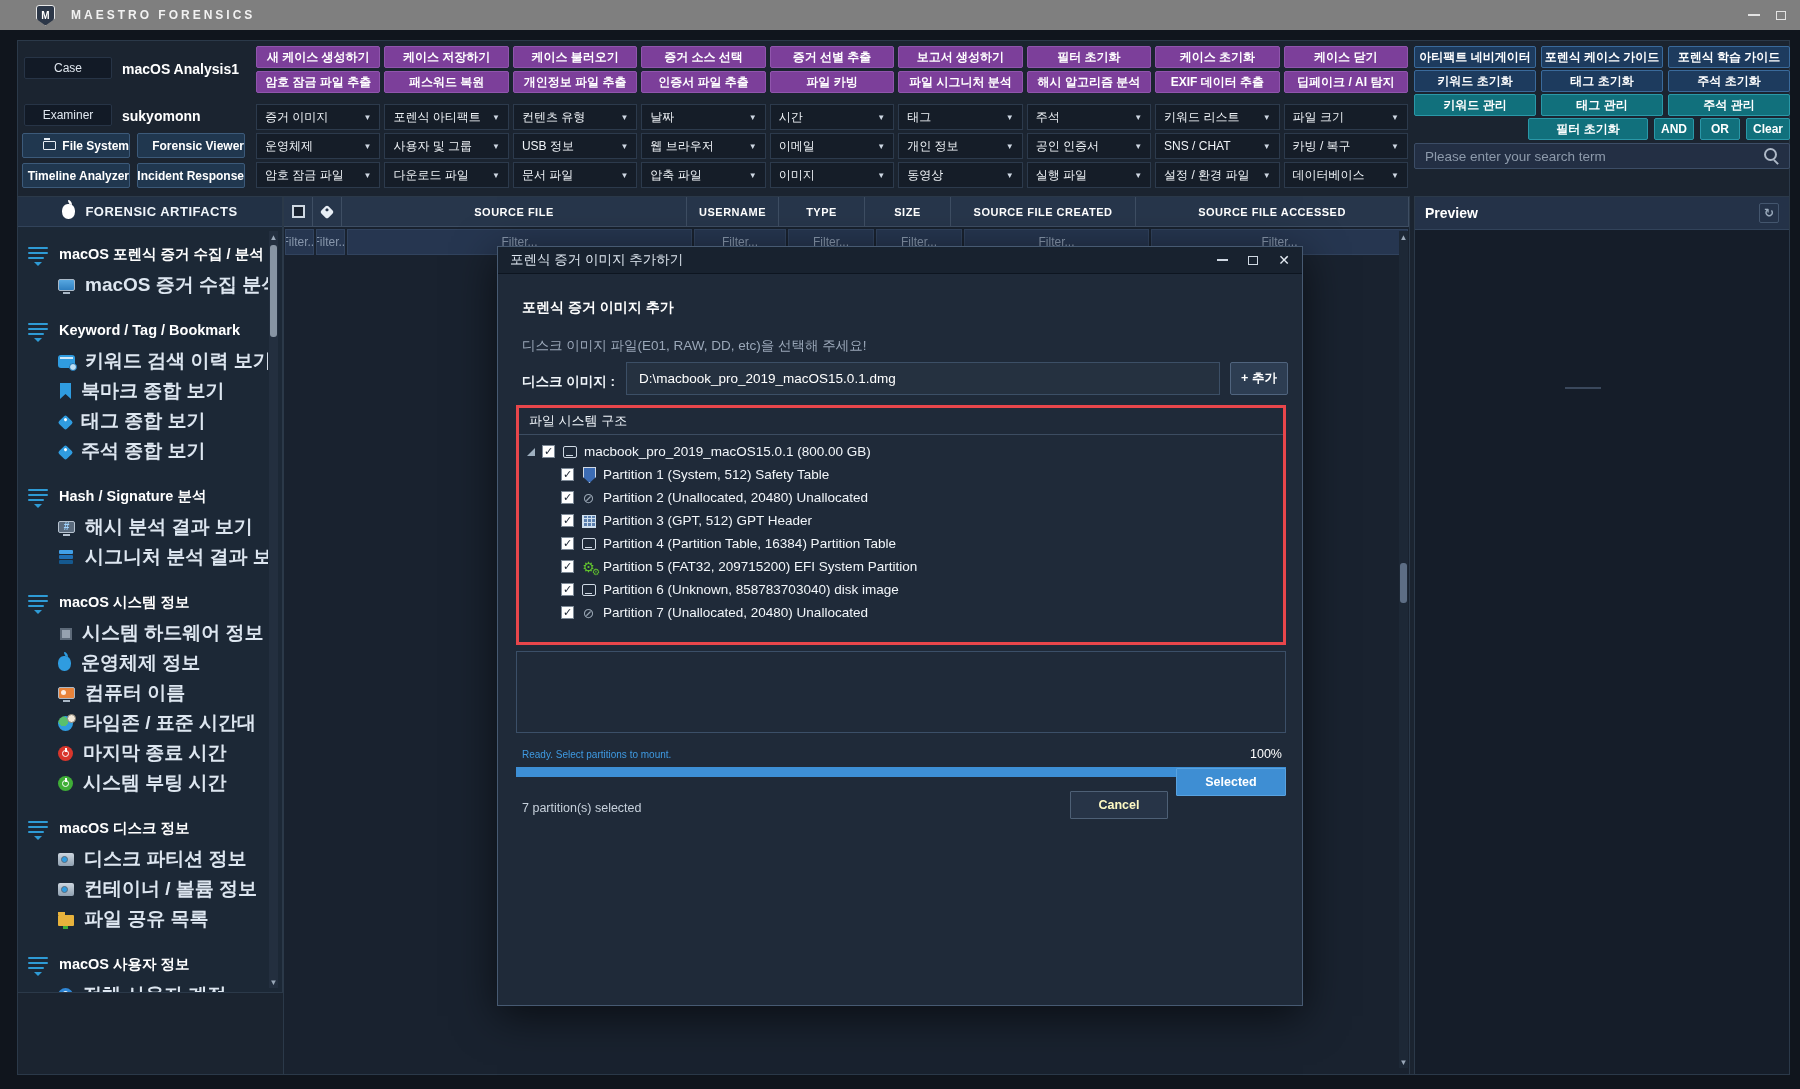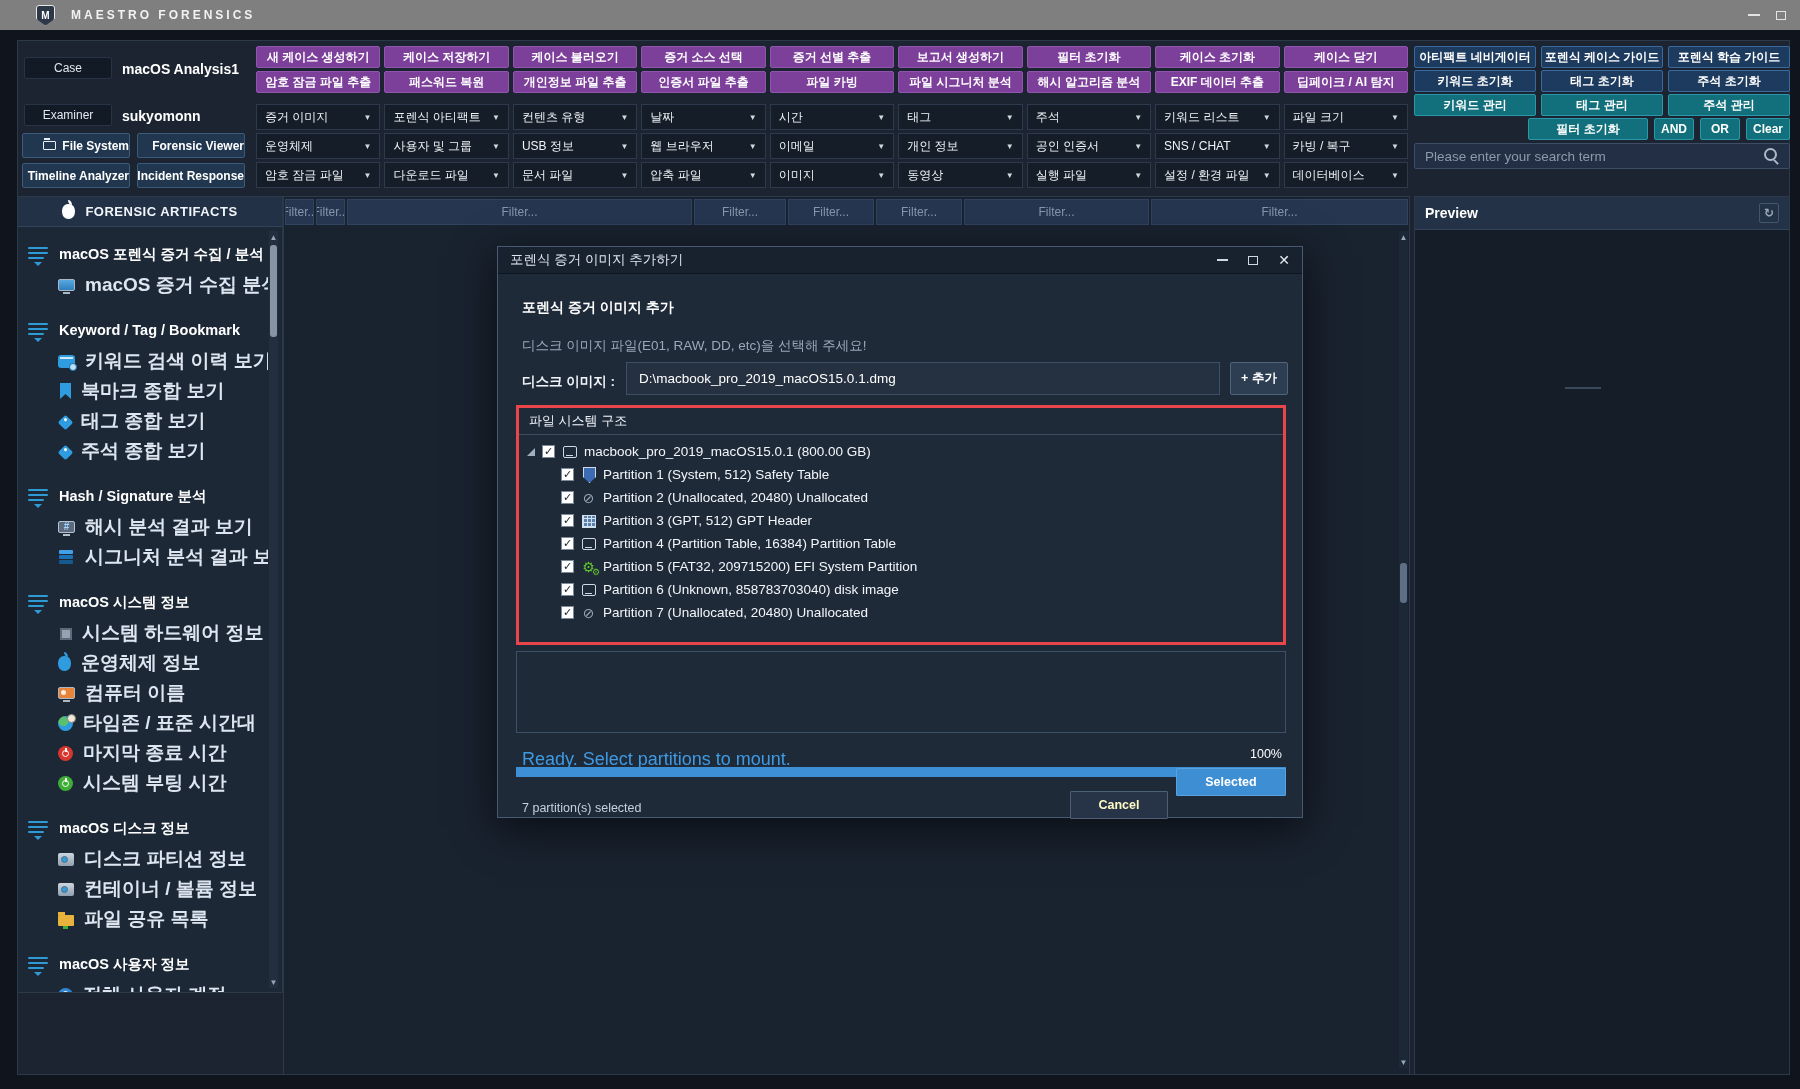--- a/index.html
+++ b/index.html
@@ -159,21 +159,21 @@
   .col-chk{width:29px;} .col-tag{width:29px;} .col-file{width:345px;} .col-user{width:92px;}
   .col-type{width:86px;} .col-size{width:86px;} .col-created{width:185px;} .col-accessed{flex:1 !important;}
   .hdr-chk { width:13px; height:13px; border:2px solid #cfd8e2; background:#19222f; }
   .hdr-tag { width:10px; height:10px; background:#e8eef5; border-radius:2px; transform:rotate(45deg); position:relative; }
   .hdr-tag::before { content:''; position:absolute; top:2px; left:2px; width:2.5px; height:2.5px; background:#27364b; border-radius:50%; }
   #tfilter { display:flex; height:30px; background:#19222f; padding:2px 0; }
   .tf { background:#263650; margin:0 1px; border:1px solid #31435e; color:#8796ab; font-size:12px;
     display:flex; align-items:center; justify-content:center; overflow:hidden; white-space:nowrap; flex:none; }
 
   
-  #dialog { position:absolute; left:497px; top:246px; width:806px; height:572px; background:#1f2a39;
+  #dialog { position:absolute; left:497px; top:246px; width:806px; height:760px; background:#1f2a39;
     border:1px solid #475a72; box-shadow:0 10px 40px rgba(0,0,0,.6); z-index:50; }
   #dlg-titlebar { height:27px; background:#18222f; border-bottom:1px solid #0d1520; display:flex;
     align-items:center; padding:0 12px; color:#dfe7f0; font-size:13.5px; }
   .dlg-controls { margin-left:auto; display:flex; align-items:center; gap:20px; }
   .dlg-min { width:11px; height:2px; background:#cfd8e2; }
   .dlg-max { width:10px; height:9px; border:1.5px solid #cfd8e2; }
   .dlg-close { color:#e4ebf2; font-size:14px; line-height:1; cursor:pointer; }
   #dlg-heading { position:absolute; left:24px; top:52px; color:#fff; font-size:14px; font-weight:bold; }
   #dlg-subtitle { position:absolute; left:24px; top:90px; color:#9aa7b8; font-size:13.5px; }
   #dlg-disk-label { position:absolute; left:24px; top:126px; color:#f0f5fa; font-size:13.5px; font-weight:bold; }
@@ -203,21 +203,21 @@
   .unallocated-icon { color:#98a5b3; font-size:14px; font-family:"DejaVu Sans",sans-serif; }
   .unallocated-icon::before { content:'⊘'; }
   .grid-icon::before { content:''; position:absolute; top:2px; left:1px; width:12px; height:11px;
     border:1px solid #cfe0ef; background:
       repeating-linear-gradient(0deg,#cfe0ef 0 1px,transparent 1px 4px),
       repeating-linear-gradient(90deg,#cfe0ef 0 1px,transparent 1px 4px), #5a7fae; }
   .gears-icon { color:#62c42e; font-size:14px; font-family:"DejaVu Sans",sans-serif; }
   .gears-icon::before { content:'⚙'; }
   .gears-icon::after { content:'⚙'; position:absolute; right:-4px; bottom:-3px; font-size:9px; }
   #empty-box { position:absolute; left:18px; top:404px; width:770px; height:82px; border:1px solid #3b4f68; }
-  #dlg-status { position:absolute; left:24px; top:502px; color:#3f9ae2; font-size:18px; }
+  #dlg-status { position:absolute; left:24px; top:502px; color:#3f9ae2; font-size:10px; }
   #dlg-percent { position:absolute; right:20px; top:500px; color:#fff; font-size:12.5px; }
   #dlg-progress { position:absolute; left:18px; top:520px; width:770px; height:10px; background:#22303f; }
   #dlg-progress .fill { height:100%; background:#3d8fd6; }
   #dlg-count { position:absolute; left:24px; top:554px; color:#c7d1dc; font-size:12.5px; }
   #dlg-cancel { position:absolute; left:572px; top:544px; width:98px; height:28px; background:#273447;
     border:1px solid #4e6076; color:#fef9c3; font-size:12.5px; font-weight:bold; display:flex; align-items:center;
     justify-content:center; cursor:pointer; border-radius:1px; }
   #dlg-selected { position:absolute; left:678px; top:521px; width:110px; height:28px; background:#3e8ed3;
     border:1px solid #58a2e0; color:#fff; font-size:12.5px; font-weight:bold; display:flex; align-items:center;
     justify-content:center; cursor:pointer; border-radius:1px; }
@@ -572,20 +572,34 @@
 </div>
 <div id="preview">
   <div id="preview-header">
     <span>Preview</span>
     <span id="preview-refresh">↻</span>
   </div>
   <div id="preview-dash"></div>
 </div>
 
 <div id="table">
+  <div id="thead">
+    <div class="th col-chk">
+        <span class="hdr-chk"></span>
+      </div>
+    <div class="th col-tag">
+        <span class="hdr-tag"></span>
+      </div>
+    <div class="th col-file">SOURCE FILE</div>
+    <div class="th col-user">USERNAME</div>
+    <div class="th col-type">TYPE</div>
+    <div class="th col-size">SIZE</div>
+    <div class="th col-created">SOURCE FILE CREATED</div>
+    <div class="th col-accessed">SOURCE FILE ACCESSED</div>
+  </div>
   <div id="tfilter">
     <div class="tf col-chk">Filter...</div>
     <div class="tf col-tag">Filter...</div>
     <div class="tf col-file">Filter...</div>
     <div class="tf col-user">Filter...</div>
     <div class="tf col-type">Filter...</div>
     <div class="tf col-size">Filter...</div>
     <div class="tf col-created">Filter...</div>
     <div class="tf col-accessed">Filter...</div>
   </div>

